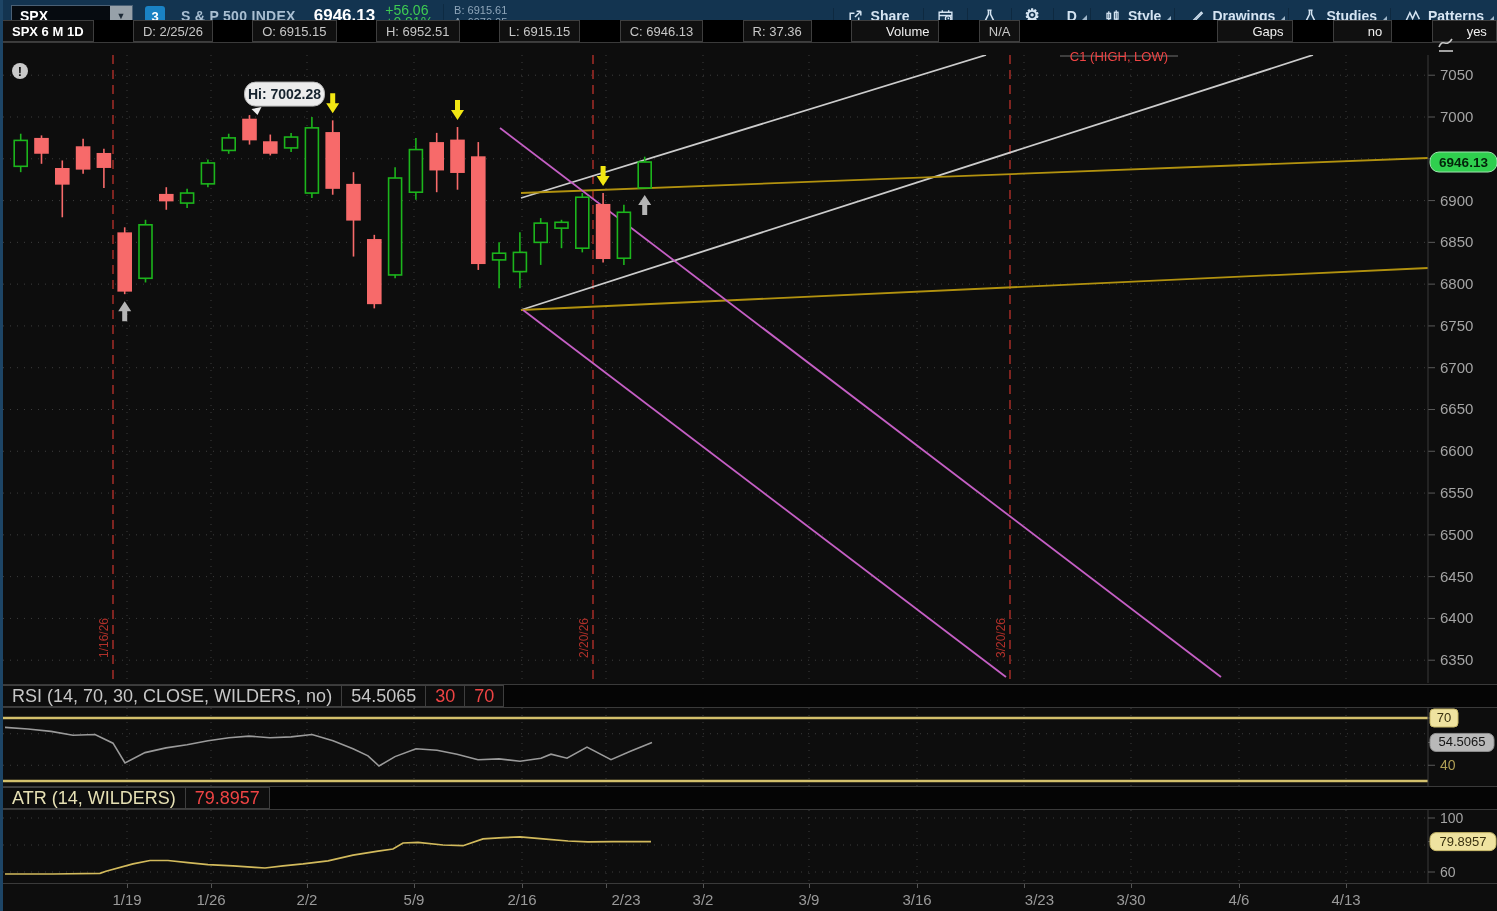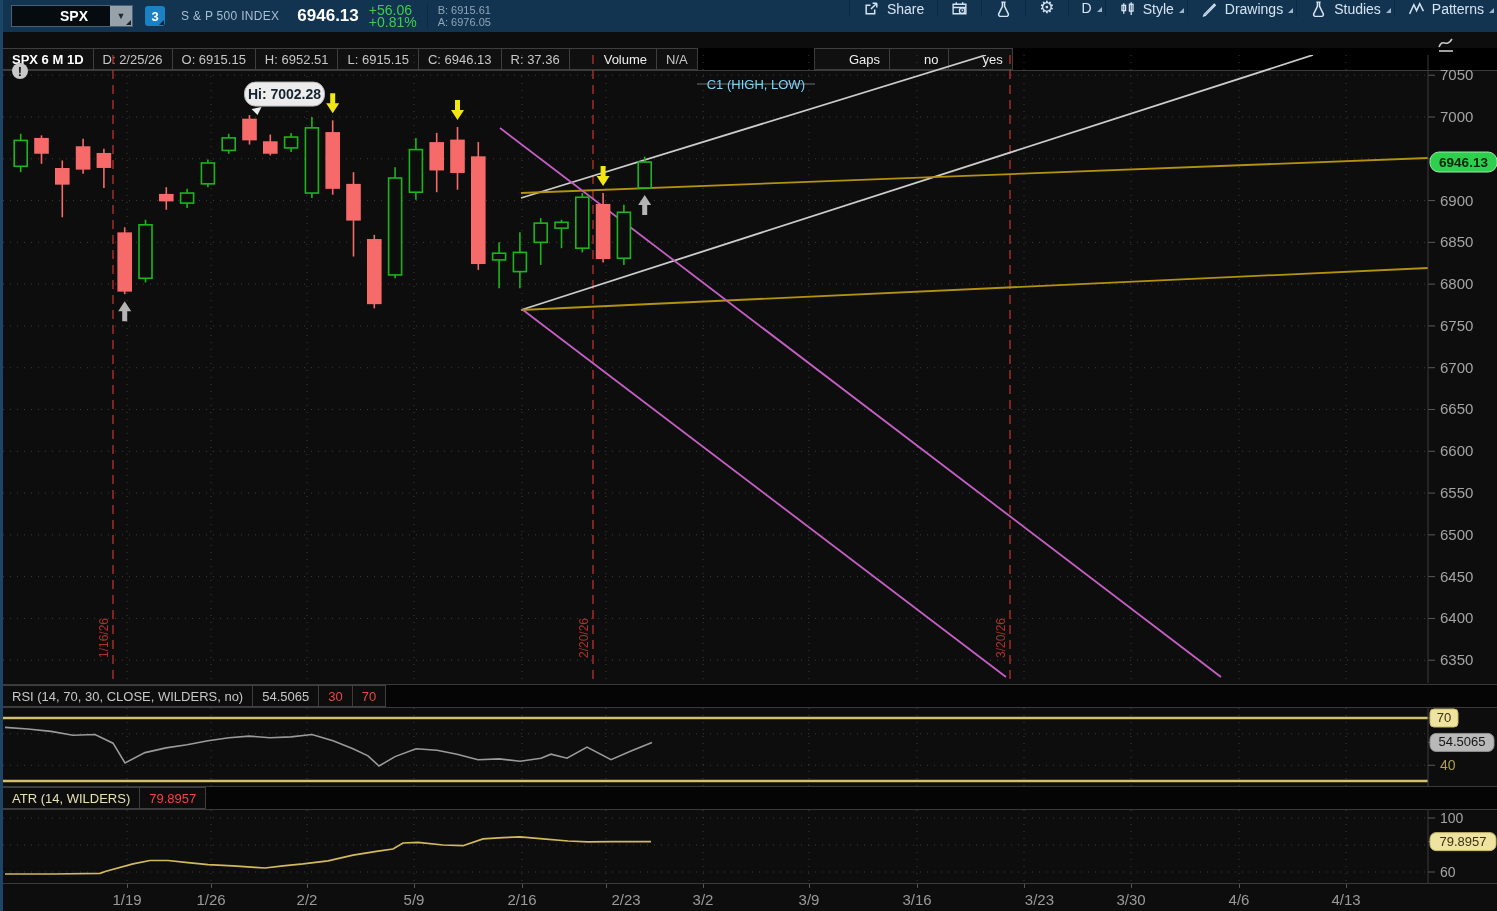--- a/index.html
+++ b/index.html
@@ -4,58 +4,58 @@
 <style>
   * { margin:0; padding:0; box-sizing:border-box; }
   html,body { background:#000; }
   body { font-family:"Liberation Sans", sans-serif; }
   .app { position:relative; width:1497px; height:911px; background:#0d0d0d; overflow:hidden;
          border-left:3px solid #1d4566; }
   
   .topbar { position:absolute; left:0; top:0; width:100%; height:32px; background:#133450;
             display:flex; align-items:center; color:#d5e4f2; }
   .symbol-box { display:flex; align-items:stretch; height:22px; margin-left:8px; width:122px;
-                border:1px solid #4a6075; background:#060b10; cursor:pointer;padding-left:40px; }
+                border:1px solid #4a6075; background:#060b10; cursor:pointer; }
   .symbol-box .sym { flex:1; color:#fff; font-weight:bold; font-size:14px; padding:2px 0 0 8px; }
   .dd-btn { width:22px; background:#97a1a9; color:#1c2a36; font-size:9px; display:flex;
             align-items:center; justify-content:center; position:relative; }
   .dd-btn:after { content:""; position:absolute; right:1px; bottom:1px; border-left:5px solid transparent;
                   border-bottom:5px solid #15222d; }
   .badge { position:relative; margin-left:12px; width:20px; height:20px; background:#1a82c4; color:#fff;
            font-weight:bold; font-size:13px; border-radius:3px; display:flex; align-items:center;
            justify-content:center; cursor:pointer; }
   .badge:after { content:""; position:absolute; right:1px; bottom:1px; border-left:5px solid transparent;
                  border-bottom:5px solid #0d2234; }
-  .desc { margin-left:16px; font-size:12px; color:#a9bfd2; letter-spacing:.3px; }
+  .desc { margin-left:16px; font-size:14px; color:#a9bfd2; letter-spacing:.3px;font-weight:bold; }
   .price-big { margin-left:18px; font-size:17px; font-weight:bold; color:#fff; }
   .chg { margin-left:10px; font-size:14px; line-height:12px; color:#3ecb52; }
   .hsep { width:1px; height:24px; background:#0d2a42; margin:0 10px; }
   .ba { font-size:11px; line-height:12px; color:#8fa6ba; }
-  .toolbar { margin-left:auto; display:flex; height:100%; align-items:flex-start; }
+  .toolbar { margin-left:auto; display:flex; height:100%; align-items:center;font-weight:bold; }
   .tbtn { position:relative; display:flex; align-items:center; gap:7px; padding:0 13px;
           border-left:1px solid #0e2940; font-size:14px; color:#d5e4f2; cursor:pointer; }
   .tbtn svg { display:block; }
   .tbtn .gear { font-size:17px; line-height:16px; }
   .tbtn.has-dd:after { content:""; position:absolute; right:3px; bottom:4px;
         border-left:5px solid transparent; border-bottom:5px solid #9fb6c9; }
   
-  .ohlcbar { position:absolute; left:0; top:48px; width:100%; height:23px; background:#000;
-             border-bottom:1px solid #3a3a3a; display:flex; align-items:stretch; font-size:13px; }
+  .ohlcbar { position:absolute; left:0; top:20px; width:100%; height:23px; background:#000;
+             border-bottom:1px solid #3a3a3a; display:flex; align-items:stretch; font-size:13px;justify-content:space-between; }
   .cell { display:flex; align-items:center; padding:0 9px; border:1px solid #3e3e3e; margin-left:-1px;
           background:#101010; color:#c7c7c7; white-space:nowrap; }
   .cell.title { color:#fff; font-weight:bold; }
   .cell.white { color:#efefef;padding-left:34px; }
-  .cell.c1 { color:#7dd3fc;margin-top:35px; }
+  .cell.c1 { color:#ef4444;margin-top:35px; }
   .cell.yellow { color:#ef4444; }
   .cell.paleyellow { color:#e6e0b4; }
   
   svg.pane { position:absolute; left:0; display:block; }
   .pane-header { position:absolute; left:0; width:100%; height:24px; background:#050505;
                  border-top:1px solid #3a3a3a; border-bottom:1px solid #3a3a3a;
-                 display:flex; align-items:stretch; font-size:13px; }
+                 display:flex; align-items:stretch; font-size:18px; }
   .pane-header .cell { background:#0d0d0d; }
   #time-axis { position:absolute; left:0; top:883px; width:100%; height:28px; background:#0d0d0d;
                border-top:1px solid #3a3a3a; }
   #time-axis .xlab { position:absolute; top:7px; width:60px; margin-left:-30px; text-align:center;
                      color:#9a9a9a; font-size:15px; }
   #time-axis .tick { position:absolute; top:0; width:1px; height:4px; background:#555; }
   #axis-corner-icon { position:absolute; top:35px; left:1433px; }
 </style>
 </head>
 <body>

